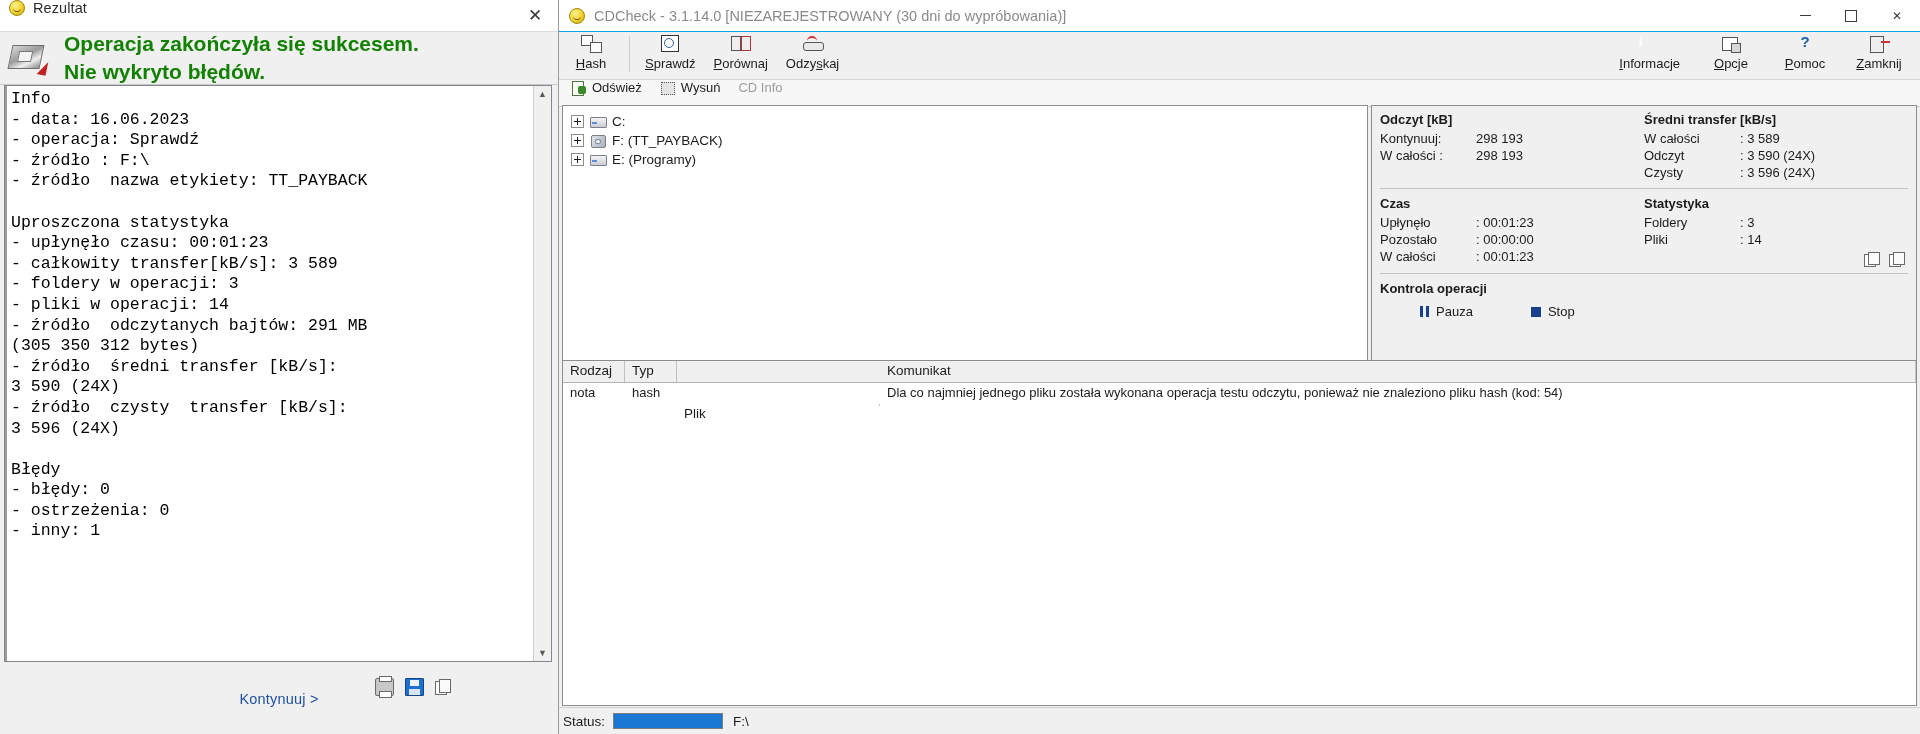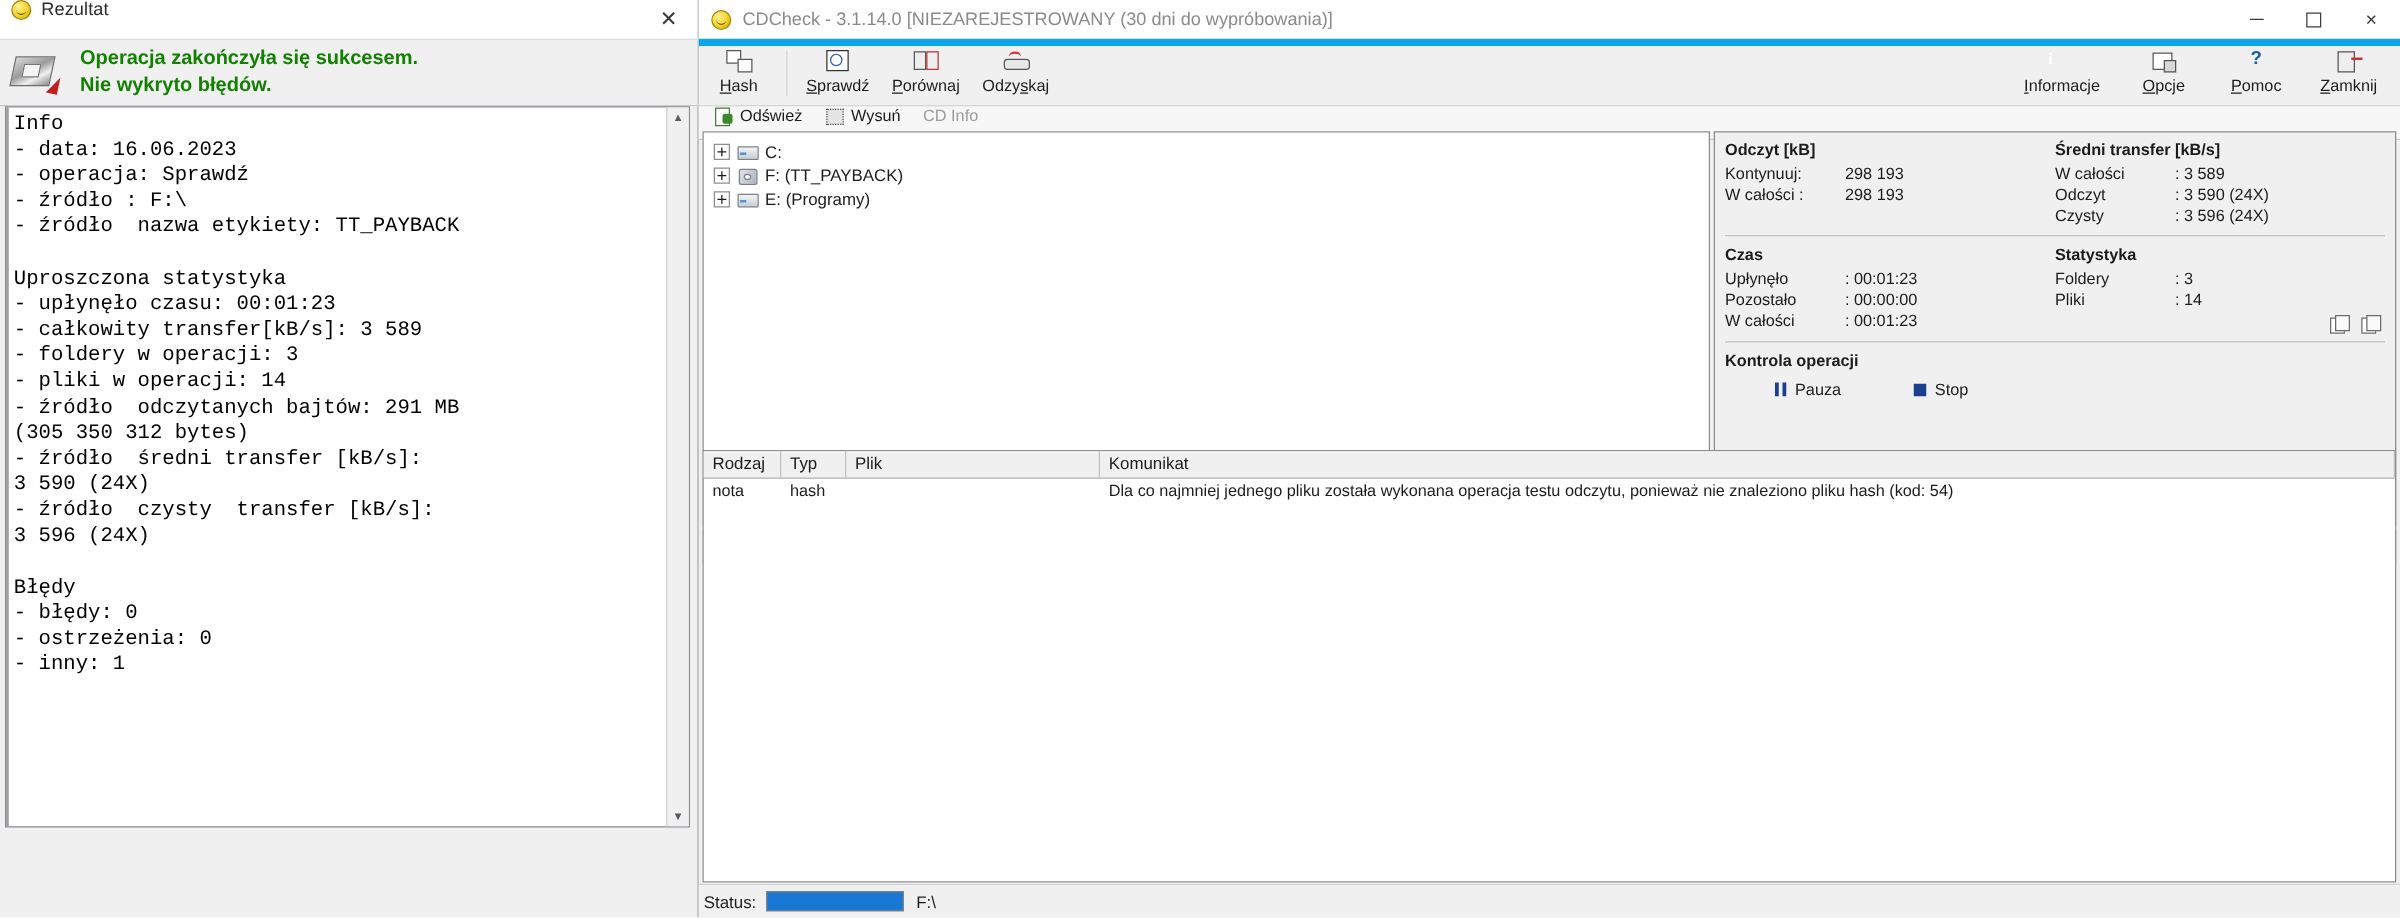--- a/index.html
+++ b/index.html
@@ -56,21 +56,21 @@
   }
   #rez-banner-icon .disc:before {
     content: ""; position: absolute; left: 7px; top: 5px; width: 12px; height: 9px;
     background: #f4f4f4; border: 1px solid #777;
   }
   #rez-banner-icon .tick {
     position: absolute; right: 1px; bottom: 1px; width: 0; height: 0;
     border-left: 9px solid transparent; border-bottom: 14px solid #c02020;
     transform: rotate(12deg);
   }
-  #rez-banner-text { font-size: 16px; font-weight: bold; color: #128000; line-height: 1.35; }
+  #rez-banner-text { font-size: 21px; font-weight: bold; color: #128000; line-height: 1.35; }
   #rez-banner-text div { white-space: nowrap; }
 
   #rez-logwrap {
     position: absolute; left: 4px; top: 85px; right: 6px; bottom: 72px;
     background: #ffffff; border: 1px solid #828790;
     box-sizing: border-box; display: flex;
   }
   #rez-log {
     flex: 1 1 auto; overflow: hidden;
     font-family: "Liberation Mono", "DejaVu Sans Mono", monospace;
@@ -108,21 +108,21 @@
   .fico.copy:before { content:""; position:absolute; left:0; top:2px; width:10px; height:12px; background:#fff; border:1px solid #6a6a6a; }
   .fico.copy:after { content:""; position:absolute; left:4px; top:0; width:10px; height:12px; background:#fafafa; border:1px solid #6a6a6a; }
 
   
   #cdcheck {
     position: absolute; left: 559px; top: 0; width: 1361px; height: 734px;
     background: #f0f0f0; box-sizing: border-box;
   }
   #cd-titlebar {
     height: 31px; background: #ffffff; display: flex; align-items: center; position: relative;
-    border-bottom: 6px solid #0ea5e9;
+    border-bottom: 1px solid #0ea5e9;
   }
   #cd-title-icon {
     width: 16px; height: 16px; margin-left: 10px; margin-right: 9px; border-radius: 50%;
     background: radial-gradient(circle at 35% 32%, #ffef90 0%, #f4d73a 48%, #c9a400 100%);
     border: 1px solid #a08500; box-sizing: border-box; position: relative;
   }
   #cd-title-icon:after {
     content: ""; position: absolute; left: 3px; top: 4px; width: 8px; height: 6px;
     border-bottom: 1.5px solid #6d5b00; border-radius: 0 0 6px 6px;
   }
@@ -245,21 +245,21 @@
     position: absolute; left: 3px; right: 3px; bottom: 28px; top: 255px;
     background: #ffffff; border: 1px solid #8d8d8d; box-sizing: border-box;
   }
   #cd-thead { display: flex; height: 21px; background: #f0f0f0; border-bottom: 1px solid #b4b4b4; }
   #cd-thead .th {
     font-size: 13.5px; color: #1b1b1b; padding: 2px 6px 0 7px; box-sizing: border-box;
     border-right: 1px solid #c0c0c0; white-space: nowrap;
   }
   .th.c1 { width: 62px; }
   .th.c2 { width: 52px; }
-  .th.c3 { width: 203px; }
+  .th.c3 { width: 203px; margin-top: 43px; }
   .th.c4 { flex: 1 1 auto; border-right: none; }
   .trow { display: flex; height: 19px; align-items: center; }
   .trow .td { font-size: 13px; color: #1b1b1b; padding: 0 6px 0 7px; box-sizing: border-box; white-space: nowrap; }
   .td.c1 { width: 62px; }
   .td.c2 { width: 52px; }
   .td.c3 { width: 203px; }
   .td.c4 { flex: 1 1 auto; }
 
   #cd-status {
     position: absolute; left: 0; right: 0; bottom: 0; height: 26px;
@@ -318,20 +318,28 @@
 Błędy
 - błędy: 0
 - ostrzeżenia: 0
 - inny: 1</div>
       <div id="rez-scroll">
         <div class="arrow">▲</div>
         <div class="arrow">▼</div>
       </div>
     </div>
 
+    <div id="rez-footer">
+      <div id="rez-continue">Kontynuuj &gt;</div>
+      <div id="rez-footer-icons">
+        <div class="fico print"></div>
+        <div class="fico save"></div>
+        <div class="fico copy"></div>
+      </div>
+    </div>
   </div>
 
   <div id="cdcheck">
 
     <div id="cd-titlebar">
       <div id="cd-title-icon"></div>
       <div id="cd-title-text">CDCheck - 3.1.14.0 [NIEZAREJESTROWANY (30 dni do wypróbowania)]</div>
       <div id="cd-wbtns">
         <div class="wbtn">
             <span class="min"></span>

